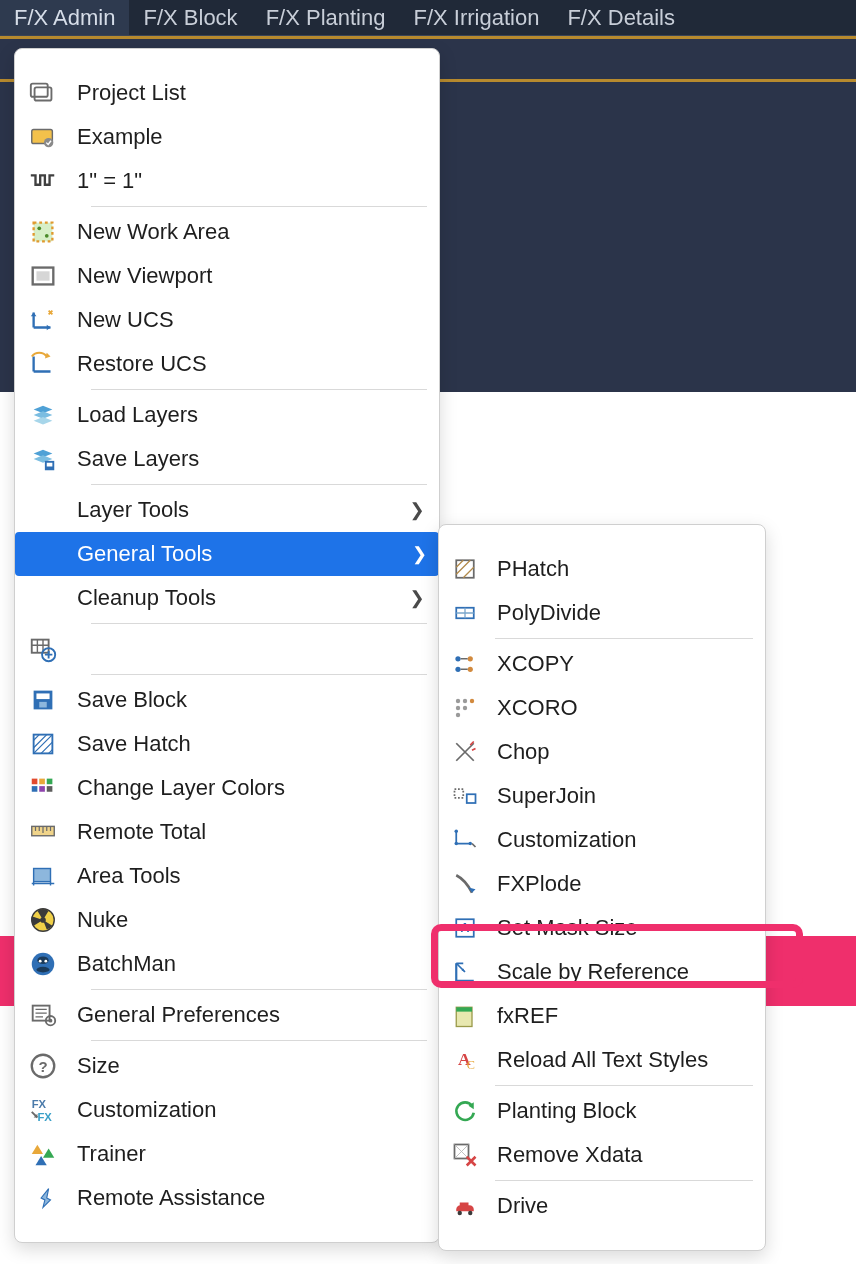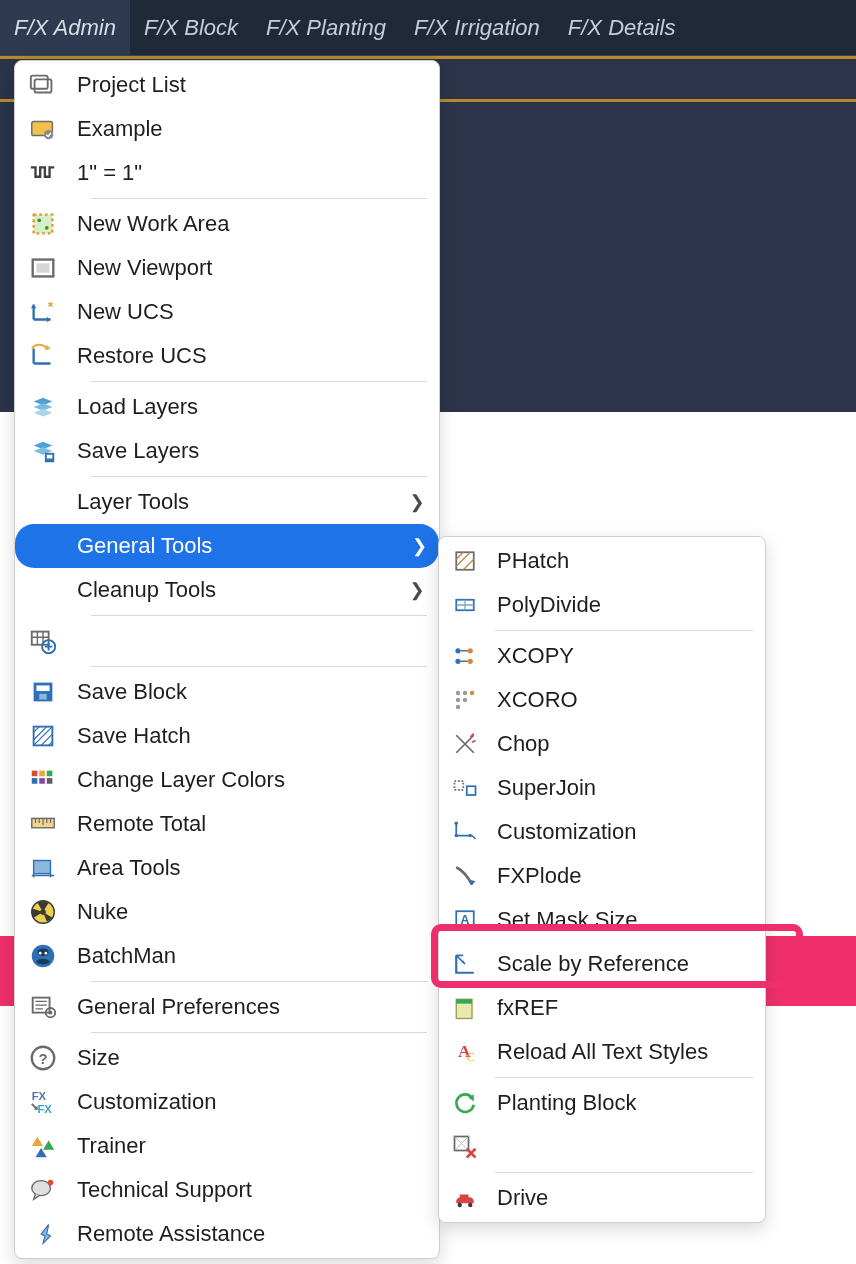--- a/index.html
+++ b/index.html
@@ -7,24 +7,23 @@
     width: 856px;
     height: 1264px;
     font-family: "Segoe UI", Arial, sans-serif;
     background: #ffffff;
     overflow: hidden;
     position: relative;
   }
   .menubar {
     background: #202938;
     display: flex;
-    height: 56px;
+    height: 36px;
     align-items: stretch;
     border-bottom: 1px solid #3a4456;
-    font-style: italic;
   }
   .menubar-item {
     color: #c8ced8;
     font-size: 22px;
     padding: 6px 14px;
     display: flex;
     align-items: center;
     cursor: pointer;
   }
   .menubar-item.active {
@@ -48,22 +47,21 @@
     height: 70px;
     background: #ef2f6c;
   }
 
   .menu {
     position: absolute;
     background: #ffffff;
     border: 1px solid #cfcfcf;
     border-radius: 8px;
     box-shadow: 0 6px 18px rgba(0,0,0,.15);
-    padding: 2px 0;
-    margin-top: 12px;
+    padding: 22px 0;
   }
   .menu-main {
     left: 14px;
     top: 48px;
     width: 426px;
   }
   .menu-sub {
     left: 438px;
     top: 524px;
     width: 328px;
@@ -76,21 +74,20 @@
     padding: 0 12px 0 8px;
     font-size: 22px;
     color: #1e1e1e;
     cursor: pointer;
     gap: 14px;
     border-radius: 4px;
   }
   .menu-item.hovered {
     background: #1e73e8;
     color: #ffffff;
-    border-radius: 19px;
   }
   .menu-item .label { flex: 1; }
   .menu-item .chevron {
     width: 20px;
     text-align: center;
     color: #4a4a4a;
     font-size: 18px;
   }
   .menu-item.hovered .chevron { color: #ffffff; text-align:right }
   .menu-sep {
@@ -371,30 +368,20 @@
           <polygon points="10,6 16,16 4,16" fill="#e8a83a"></polygon>
           <polygon points="22,10 28,20 16,20" fill="#34a853"></polygon>
           <polygon points="14,18 20,28 8,28" fill="#2f6fb5"></polygon>
         </svg>
       </span>
       <span class="label">Trainer</span>
     </div>
     <div class="menu-item">
       <span class="icon">
         <svg viewBox="0 0 32 32" width="30" height="30">
-          <ellipse cx="14" cy="14" rx="10" ry="8" fill="#e0e0e0" stroke="#6a6a6a" stroke-width="1.5"></ellipse>
-          <path d="M8 20l-2 6 6-4" fill="#e0e0e0" stroke="#6a6a6a" stroke-width="1.5"></path>
-          <circle cx="24" cy="8" r="3" fill="#e24a2e"></circle>
-        </svg>
-      </span>
-      <span class="label">Technical Support</span>
-    </div>
-    <div class="menu-item">
-      <span class="icon">
-        <svg viewBox="0 0 32 32" width="30" height="30">
           <path d="M16 26l8-8-4-2 2-10-8 10 4 2z" fill="#8db7dd" stroke="#2f6fb5" stroke-width="1.2"></path>
         </svg>
       </span>
       <span class="label">Remote Assistance</span>
     </div>
   </div>
 
 <div class="menu menu-sub" id="menu-sub">
     <div class="menu-item">
       <span class="icon">
@@ -527,20 +514,21 @@
       <span class="label">Planting Block</span>
     </div>
     <div class="menu-item">
       <span class="icon">
         <svg viewBox="0 0 32 32" width="28" height="28">
           <rect x="4" y="4" width="16" height="16" fill="none" stroke="#6a6a6a" stroke-width="2"></rect>
           <path d="M4 4l16 16M20 4L4 20" stroke="#b8b8b8" stroke-width="1"></path>
           <path d="M18 18l10 10M28 18L18 28" stroke="#d64545" stroke-width="3"></path>
         </svg>
       </span>
+      <span class="label">Remove Xdata</span>
     </div>
     <div class="menu-sep sub"></div>
     <div class="menu-item">
       <span class="icon">
         <svg viewBox="0 0 32 32" width="28" height="28">
           <path d="M6 20c0-3 2-5 5-5h10c3 0 5 2 5 5v2H6z" fill="#d64545"></path>
           <circle cx="10" cy="24" r="2.5" fill="#3a3a3a"></circle>
           <circle cx="22" cy="24" r="2.5" fill="#3a3a3a"></circle>
           <rect x="10" y="12" width="10" height="4" fill="#d64545"></rect>
         </svg>

